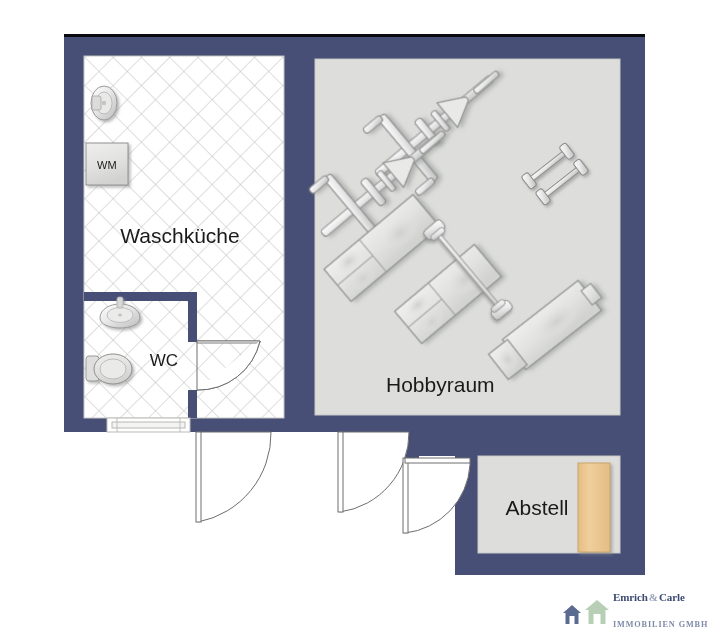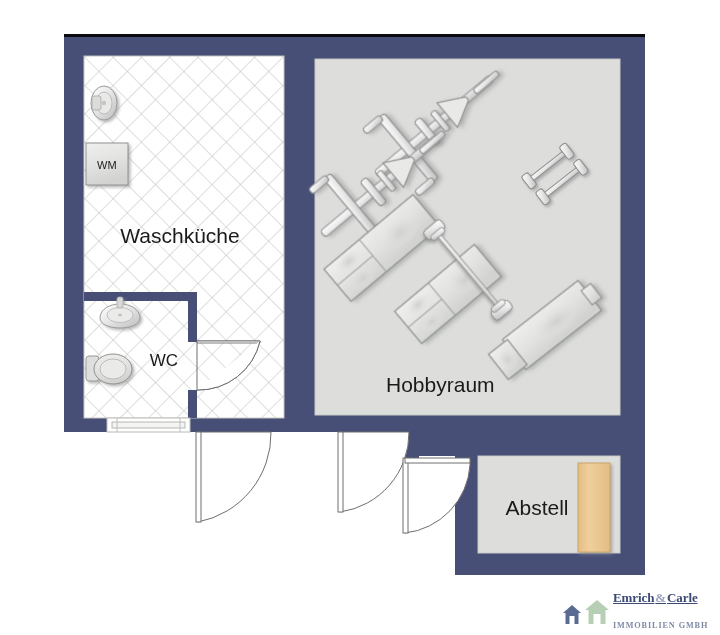--- a/index.html
+++ b/index.html
@@ -42,25 +42,24 @@
     height: 30px;
     display: flex;
     align-items: center;
     gap: 3px;
   }
   #logo .houses { display: flex; align-items: flex-end; gap: 2px; }
   #logo .logo-text { display: flex; flex-direction: column; line-height: 1; }
   #logo .logo-top {
     font-family: "Liberation Serif", serif;
     font-weight: bold;
-    font-size: 13px;
+    font-size: 11px;
     color: #3c4a73;
     white-space: nowrap;
     letter-spacing: -0.1px;
-    text-decoration: underline;
   }
   #logo .logo-top .amp { color: #9aa4bd; font-weight: bold; padding: 0 1px; }
   #logo .logo-sub {
     font-family: "Liberation Serif", serif;
     font-weight: bold;
     font-size: 8.2px;
     color: #7e8aa6;
     letter-spacing: 0.9px;
     margin-top: 18px;
     white-space: nowrap;

